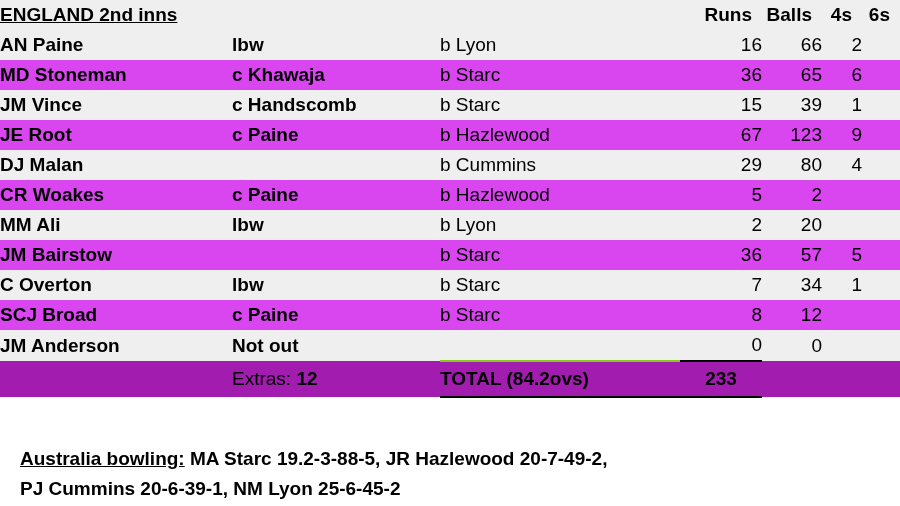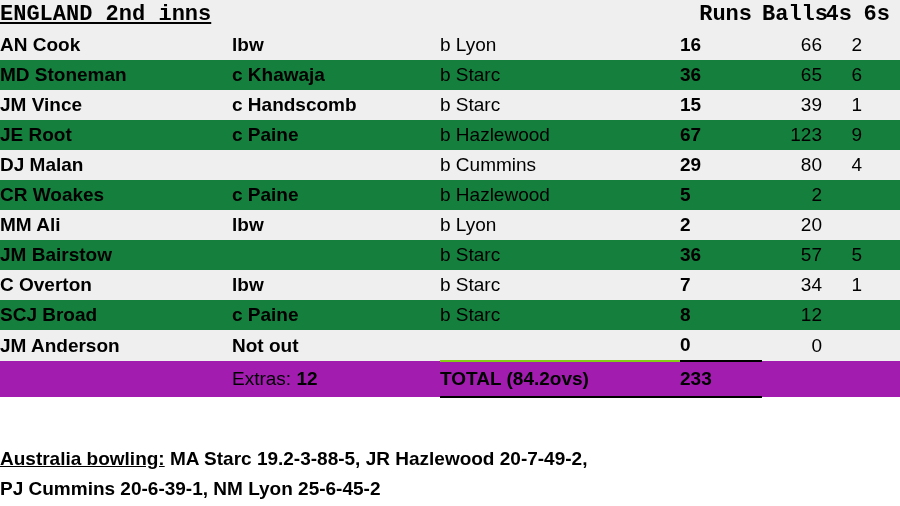--- a/index.html
+++ b/index.html
@@ -36,54 +36,54 @@
   col.c-bowler { width: 240px; }
   col.c-runs   { width: 82px; }
   col.c-balls  { width: 60px; }
   col.c-fours  { width: 40px; }
   col.c-sixes  { width: 38px; }
 
   tr.head th {
     text-align: left;
     background: #efefef;
     font-weight: bold;
-    font-size: 22px;
-    font-family: Liberation Mono, monospace;
+    font-size: 19px;
   }
   tr.head th.num {
     text-align: right;
     padding-right: 10px;
   }
   .title-cell {
     padding-left: 6px;
   }
   .title-underline {
     text-decoration: underline;
     font-weight: bold;
   }
   tr.row-alt td {
     background: #efefef;
   }
   tr.row-plain td {
-    background: #15803d;
+    background: #d946ef;
   }
   td.batter {
     font-weight: bold;
     padding-left: 6px;
   }
   td.fielder {
     padding-left: 6px;
     font-weight: bold;
   }
   td.bowler {
     padding-left: 6px;
     font-weight: normal;
   }
   td.runs {
-    font-weight: bold;
+    text-align: right;
+    font-weight: normal;
     padding-right: 10px;
   }
   td.balls {
     text-align: right;
     padding-right: 10px;
     margin-top: 21px;
   }
   td.fours {
     text-align: right;
     padding-right: 10px;
@@ -102,29 +102,29 @@
     padding-left: 6px;
   }
   td.extras-label b { font-weight: bold; }
   td.total-label {
     padding-left: 6px;
     font-weight: bold;
     border-top: 2px solid #84cc16;
     border-bottom: 2px solid #000;
   }
   td.total-runs {
-    text-align: left;
+    text-align: center;
     padding-right: 10px;
     font-weight: bold;
     border-top: 2px solid #000;
     border-bottom: 2px solid #000;
   }
   .bowling {
     margin-top: 46px;
-    padding-left: 0;
+    padding-left: 20px;
     font-weight: bold;
     font-size: 19px;
     line-height: 30px;
   }
   .bowling .label {
     text-decoration: underline;
   }
 </style>
 </head>
 <body>
@@ -145,21 +145,21 @@
         <th class="title-cell"><span class="title-underline">ENGLAND 2nd inns</span></th>
         <th></th>
         <th></th>
         <th class="num">Runs</th>
         <th class="num">Balls</th>
         <th class="num">4s</th>
         <th class="num">6s</th>
       </tr>
 
       <tr class="row-alt">
-        <td class="batter">AN Cook</td>
+        <td class="batter">AN Paine</td>
         <td class="fielder">lbw</td>
         <td class="bowler">b Lyon</td>
         <td class="runs">16</td>
         <td class="balls">66</td>
         <td class="fours">2</td>
         <td class="sixes"></td>
       </tr>
       <tr class="row-plain">
         <td class="batter">MD Stoneman</td>
         <td class="fielder">c Khawaja</td>

